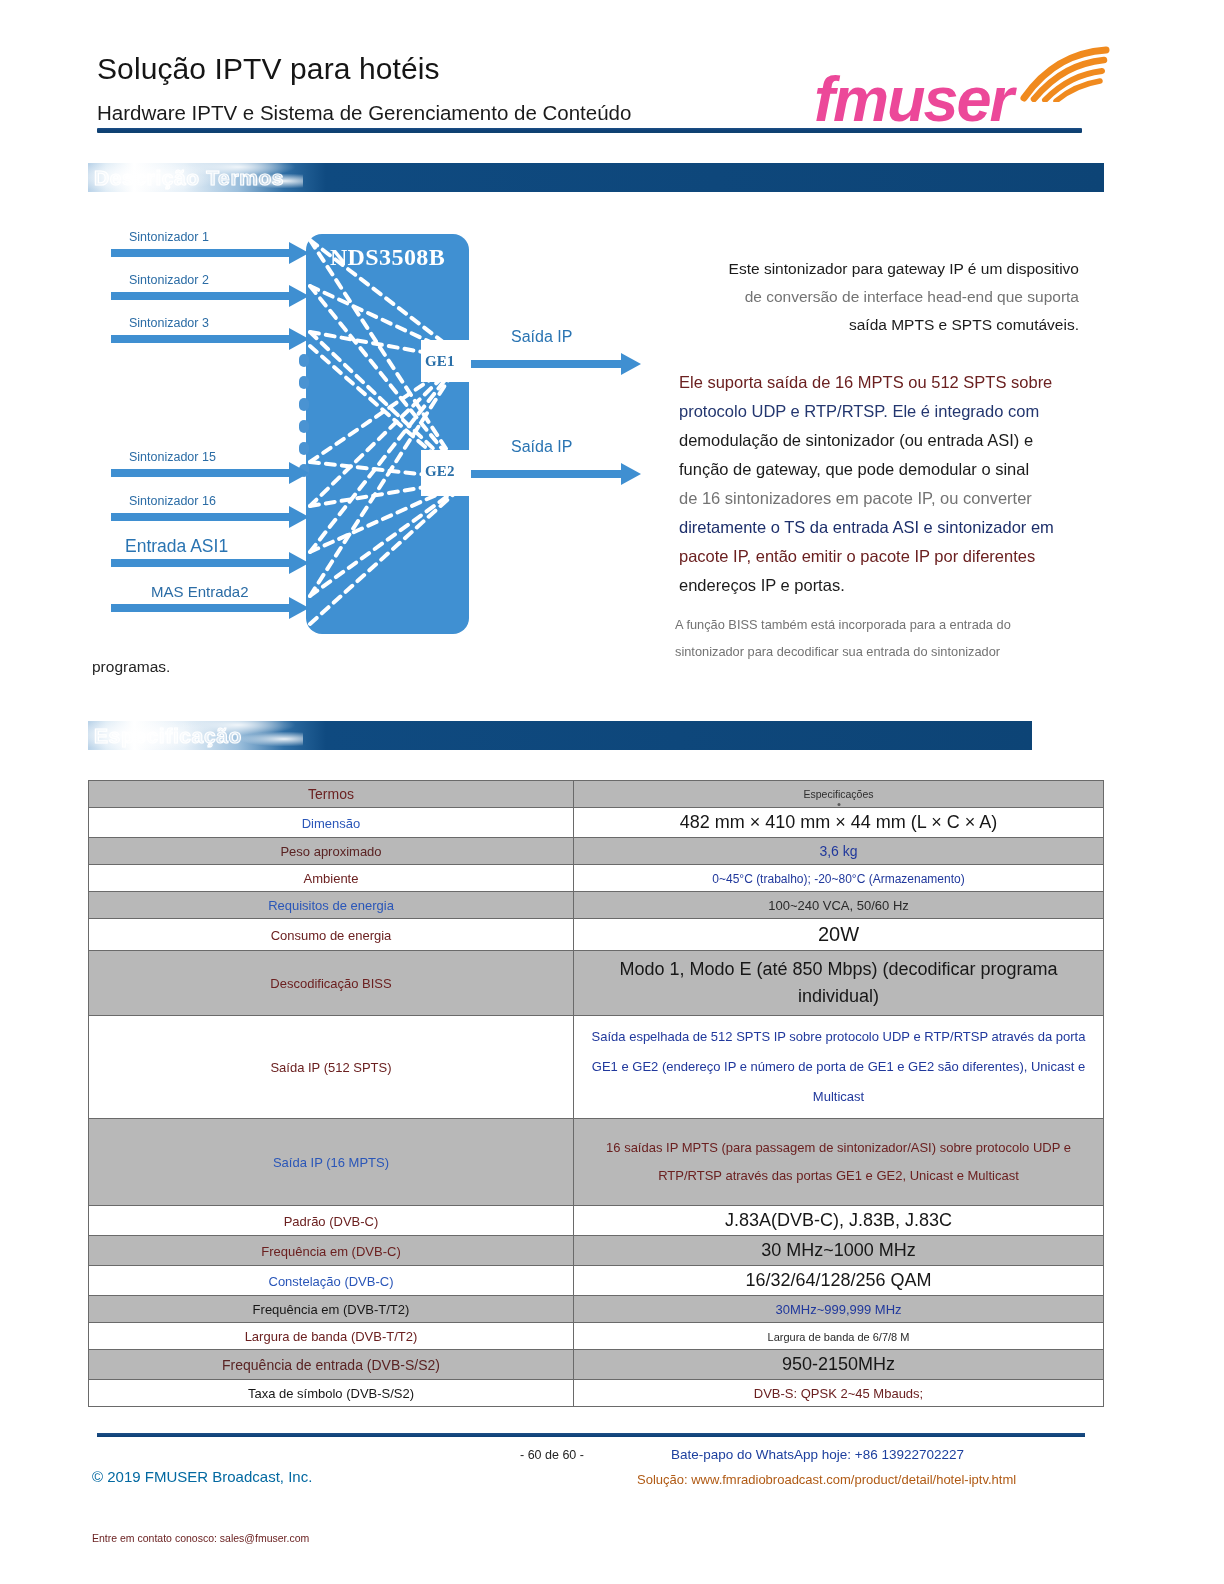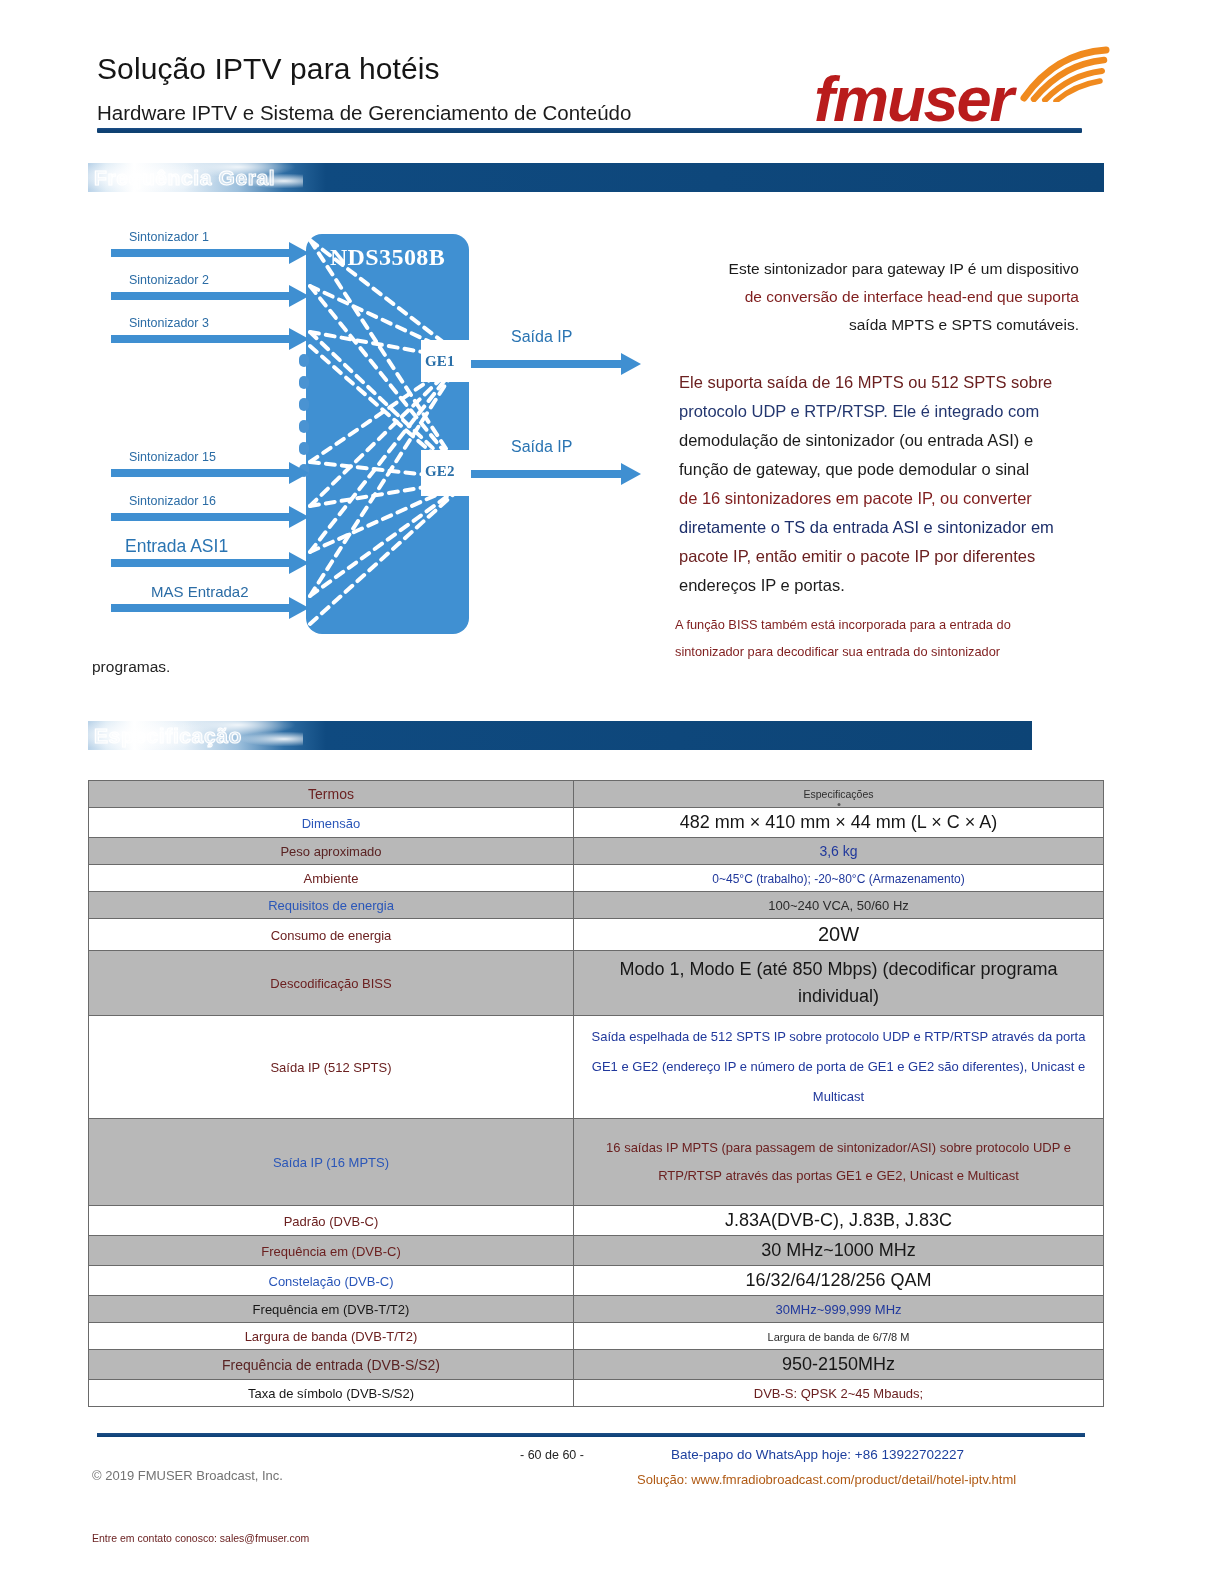--- a/index.html
+++ b/index.html
@@ -25,21 +25,21 @@
     position:absolute;left:97px;top:128px;width:985px;height:5px;
     background:linear-gradient(to bottom,#1d4f86 0%,#0d3f74 55%,#10426f 100%);
     border-radius:1px;
   }
 
   
   .logo{position:absolute;left:806px;top:44px;width:300px;height:96px;}
   .logo-text{
     position:absolute;left:8px;top:24px;
     font-size:63px;line-height:63px;font-weight:bold;font-style:italic;
-    color:#b91c1c;letter-spacing:-2px;
+    color:#ec4899;letter-spacing:-2px;
     font-family:"Liberation Sans","DejaVu Sans",sans-serif;
   }
   .logo-arcs{position:absolute;left:212px;top:2px;width:92px;height:56px;}
 
   
   .secbar{position:absolute;height:29px;}
   .secbar .bar{
     position:absolute;left:0;top:0;height:100%;width:100%;
     background:linear-gradient(to right,
       #b9d2e8 0px,#dfecf6 18px,#ffffff 46px,#e6f0f8 96px,
@@ -98,21 +98,21 @@
   .dots-col i{display:block;width:10px;height:13px;border-radius:5px;background:#4a93d2;margin-bottom:9px;}
   .fanlines{position:absolute;left:203px;top:12px;width:163px;height:400px;overflow:hidden;}
 
   
   .desc1{position:absolute;left:679px;top:255px;width:400px;font-size:15.5px;line-height:28px;text-align:right;}
   .desc2{position:absolute;left:679px;top:368px;width:412px;font-size:16.5px;line-height:29px;}
   .desc3{position:absolute;left:675px;top:611px;width:410px;font-size:12.8px;line-height:27px;}
   .desc-prog{position:absolute;left:92px;top:658px;font-size:15.5px;color:#252525;}
   .ln{display:block;white-space:nowrap;}
   .c-blk{color:#1b1b1b;}
-  .c-mar{color:#7f1d1d;}
+  .c-mar{color:#737373;}
   .c-red{color:#6b2020;}
   .c-blu{color:#1d2f6b;}
   .c-dbl{color:#23366f;}
 
   
   .spec{position:absolute;left:88px;top:780px;width:1016px;border-collapse:collapse;table-layout:fixed;}
   .spec td{
     border:1px solid #6a6a6a;
     vertical-align:middle;text-align:center;padding:4px 8px;
   }
@@ -141,21 +141,21 @@
   .s17{font-size:18px;}
   .s19{font-size:20px;}
   .lh{line-height:25px;}
 
   
   .ftr-rule{
     position:absolute;left:97px;top:1433px;width:988px;height:4px;
     background:linear-gradient(to bottom,#1d4f86,#0d3f74);
   }
   .ftr-contact{position:absolute;left:92px;top:1532px;font-size:10.5px;color:#6b2222;white-space:nowrap;}
-  .ftr-copy{position:absolute;left:92px;top:1468px;font-size:13px;color:#737373;white-space:nowrap;}
+  .ftr-copy{position:absolute;left:92px;top:1468px;font-size:15px;color:#0369a1;white-space:nowrap;}
   .ftr-page{position:absolute;left:520px;top:1448px;font-size:12.5px;color:#242424;white-space:nowrap;}
   .ftr-wa{position:absolute;left:671px;top:1447px;font-size:13.5px;color:#1c3f9e;white-space:nowrap;}
   .ftr-url{position:absolute;left:637px;top:1472px;font-size:13px;color:#b05a14;white-space:nowrap;}
 </style>
 </head>
 <body>
 
 <div class="page">
 
   <div class="hdr-title">Solução IPTV para hotéis</div>
@@ -168,21 +168,21 @@
       <path d="M6 52 C30 18 58 6 88 4" stroke="#f08a1e" stroke-width="7" fill="none" stroke-linecap="round"></path>
       <path d="M16 53 C38 27 60 17 86 14" stroke="#f08a1e" stroke-width="6.5" fill="none" stroke-linecap="round"></path>
       <path d="M27 54 C45 36 62 28 84 25" stroke="#f08a1e" stroke-width="6" fill="none" stroke-linecap="round"></path>
       <path d="M38 55 C51 44 64 38 82 35" stroke="#f08a1e" stroke-width="5.5" fill="none" stroke-linecap="round"></path>
     </svg>
   </div>
 
   <div class="secbar" style="left:88px;top:163px;width:1016px;">
     <div class="bar"></div>
     <div class="smudge"></div>
-    <div class="label">Frequência Geral</div>
+    <div class="label">Descrição Termos</div>
   </div>
 
   <div class="diagram">
 
     <div class="dev-box"></div>
 
     <svg class="fanlines" viewBox="0 0 163 400" preserveAspectRatio="none">
       <g stroke="#ffffff" stroke-width="4" fill="none" stroke-linecap="round" stroke-dasharray="9 7">
         <path d="M4 6 L150 230"></path>
         <path d="M4 6 L150 118"></path>

